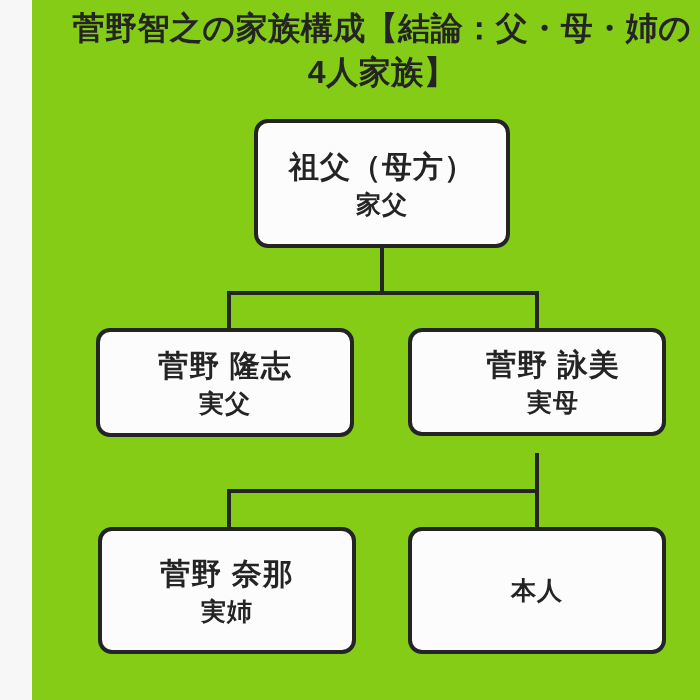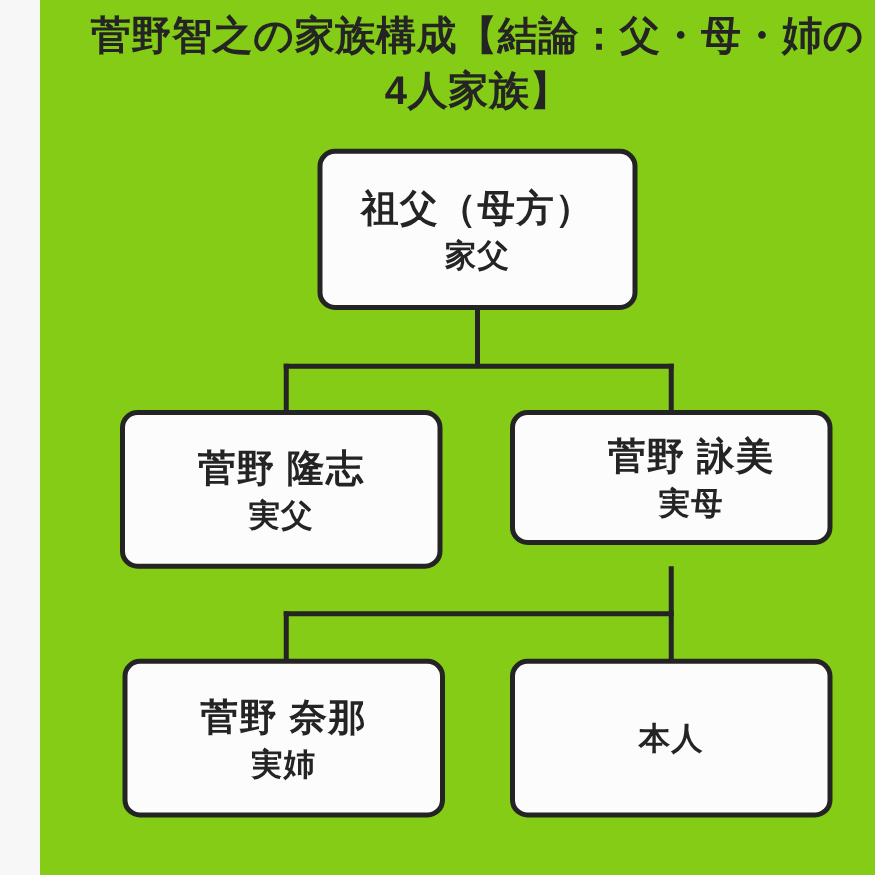--- a/index.html
+++ b/index.html
@@ -51,21 +51,21 @@
     letter-spacing: 1px;
     white-space: nowrap;
     font-family: Liberation Mono, monospace;
   }
   .edge {
     position: absolute;
     background: #242424;
   }
   
   .n-grandfather { left: 222px; top: 119px; width: 256px; height: 129px; }
-  .n-father      { left: 64px;  top: 328px; width: 258px; height: 127px; }
+  .n-father      { left: 64px;  top: 328px; width: 258px; height: 109px; }
   .n-mother      { left: 376px; top: 328px; width: 258px; height: 108px; padding-left: 32px; }
   .n-sister      { left: 66px;  top: 527px; width: 258px; height: 127px; }
   .n-self        { left: 376px; top: 527px; width: 258px; height: 127px; }
   
   .e-gf-down     { left: 348px; top: 246px; width: 4px;   height: 48px; }
   .e-parents-h   { left: 195px; top: 291px; width: 312px; height: 4px;  }
   .e-father-down { left: 195px; top: 291px; width: 4px;   height: 40px; }
   .e-mother-down { left: 503px; top: 291px; width: 4px;   height: 40px; }
   
   .e-mother-tail { left: 503px; top: 453px; width: 4px;   height: 77px; }

